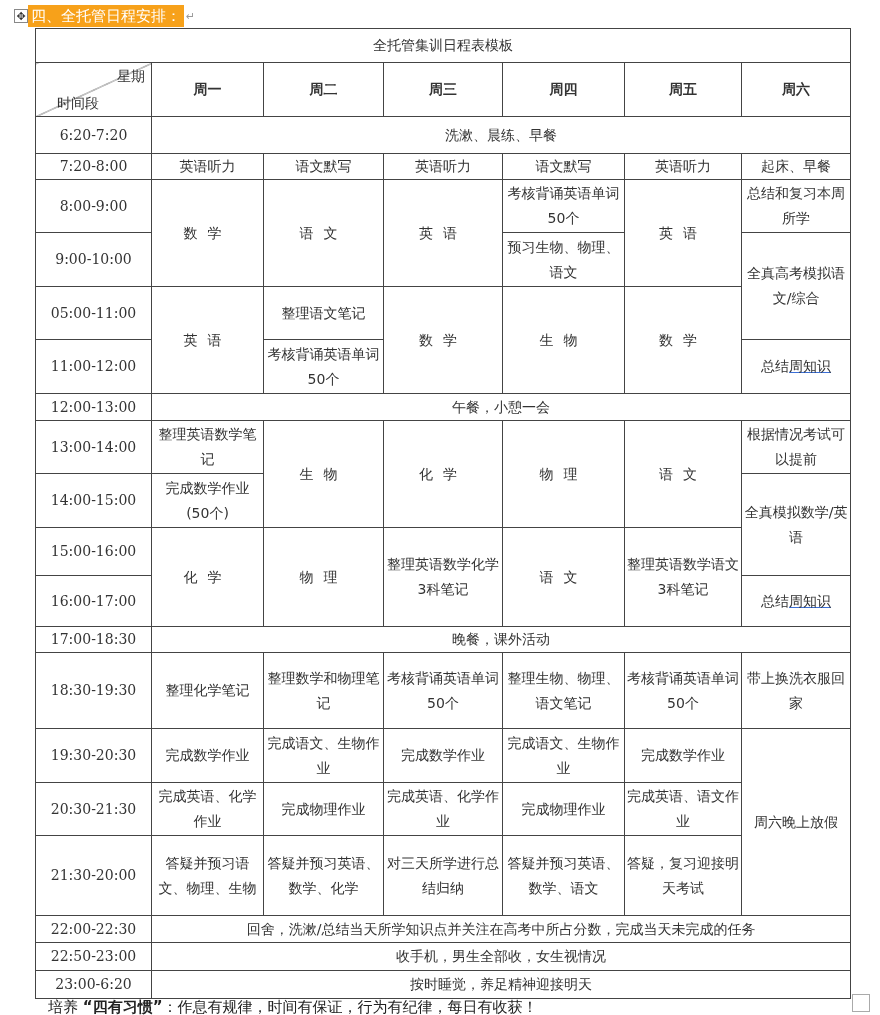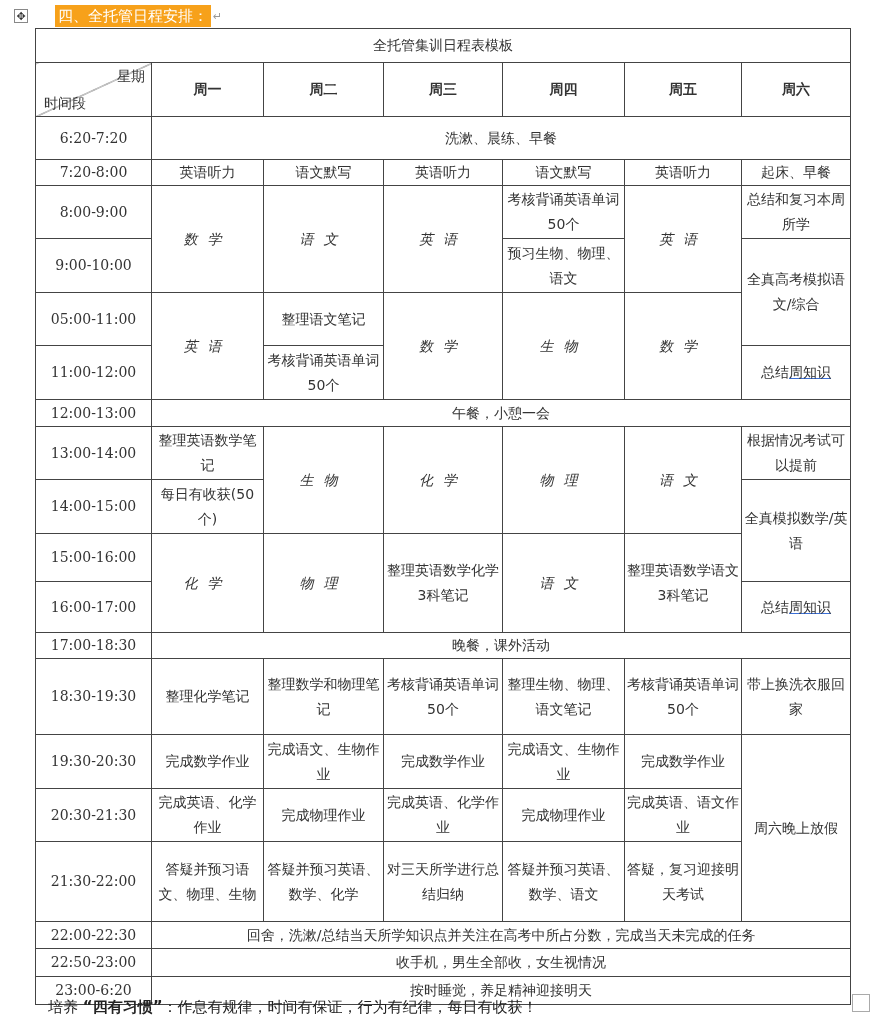--- a/index.html
+++ b/index.html
@@ -1,33 +1,33 @@
 <!DOCTYPE html>
 <html><head>
 <meta charset="utf-8">
 <style>
   html, body { margin: 0; padding: 0; background: #ffffff; }
   body { width: 880px; height: 1015px; position: relative; overflow: hidden;
          font-family: "DejaVu Sans", "Liberation Sans", sans-serif; color: #222; }
   .heading-row { position: absolute; left: 14px; top: 5px; height: 22px; display: flex; align-items: center; }
   .move-handle { width: 14px; height: 14px; border: 1px solid #888; background: #fff; font-size: 11px;
                  line-height: 14px; text-align: center; color: #333; box-sizing: border-box; margin-right: 0; }
-  .heading { background: #f7a11a; color: #fff; font-size: 15px; padding: 1px 3px; height: 20px; line-height: 20px; margin-left: 27px; }
+  .heading { background: #f7a11a; color: #fff; font-size: 15px; padding: 1px 3px; height: 20px; line-height: 20px; }
   .pm { color: #999; font-size: 11px; margin-left: 2px; }
   table.sched { position: absolute; left: 35px; top: 28px; border-collapse: collapse; table-layout: fixed; width: 815px; }
   table.sched td { border: 1px solid #444; text-align: center; vertical-align: middle; padding: 0 2px;
                    font-size: 14px; line-height: 25px; color: #333; overflow: hidden; }
   td.title { font-size: 15px; height: 33px; color: #222; }
   td.diag { position: relative; padding: 0; height: 53px;
             background: linear-gradient(to bottom right, transparent calc(50% - 0.6px), #444 50%, transparent calc(50% + 0.6px)); margin-top: 9px; }
   td.diag .d-top { position: absolute; right: 6px; top: 4px; font-size: 14px; line-height: 18px; }
-  td.diag .d-bot { position: absolute; left: 8px; bottom: 4px; font-size: 14px; line-height: 18px; }
+  td.diag .d-bot { position: absolute; left: 21px; bottom: 4px; font-size: 14px; line-height: 18px; }
   td.day { font-size: 15px; font-weight: bold; color: #222; font-family: Liberation Serif, serif; }
   td.time { font-family: "DejaVu Serif", "Liberation Serif", serif; font-size: 14px; text-align: right; padding-right: 6px; }
-  td.big { font-size: 22px; letter-spacing: 10px; color: #222; font-style: italic; }
+  td.big { font-size: 22px; letter-spacing: 10px; color: #222; }
   td.span { font-size: 14px; }
   .ul { text-decoration: underline; text-decoration-color: #3b6fd6; }
   .footer { position: absolute; left: 48px; top: 998px; font-size: 15px; color: #222; white-space: nowrap; }
   .footer b { font-weight: bold; }
   .corner-box { position: absolute; left: 852px; top: 994px; width: 18px; height: 18px; border: 1px solid #aaa; box-sizing: border-box; }
 </style>
 </head>
 <body>
 
 <div class="heading-row">
@@ -56,21 +56,21 @@
       <span class="d-bot">时间段</span>
     </td>
     <td class="day">周一</td>
     <td class="day">周二</td>
     <td class="day">周三</td>
     <td class="day">周四</td>
     <td class="day">周五</td>
     <td class="day">周六</td>
   </tr>
 
-  <tr style="height:43px">
+  <tr style="height:37px">
     <td class="time">6:20-7:20</td>
     <td class="span" colspan="6">洗漱、晨练、早餐</td>
   </tr>
 
   <tr style="height:26px">
     <td class="time">7:20-8:00</td>
     <td>英语听力</td>
     <td>语文默写</td>
     <td>英语听力</td>
     <td>语文默写</td>
@@ -119,21 +119,21 @@
     <td>整理英语数学笔记</td>
     <td class="big" rowspan="2">生物</td>
     <td class="big" rowspan="2">化学</td>
     <td class="big" rowspan="2">物理</td>
     <td class="big" rowspan="2">语文</td>
     <td>根据情况考试可以提前</td>
   </tr>
 
   <tr style="height:54px">
     <td class="time">14:00-15:00</td>
-    <td>每日有收获(50个)</td>
+    <td>完成数学作业(50个)</td>
     <td rowspan="2">全真模拟数学/英语</td>
   </tr>
 
   <tr style="height:48px">
     <td class="time">15:00-16:00</td>
     <td class="big" rowspan="2">化学</td>
     <td class="big" rowspan="2">物理</td>
     <td rowspan="2">整理英语数学化学3科笔记</td>
     <td class="big" rowspan="2">语文</td>
     <td rowspan="2">整理英语数学语文3科笔记</td>
@@ -172,21 +172,21 @@
   <tr style="height:53px">
     <td class="time">20:30-21:30</td>
     <td>完成英语、化学作业</td>
     <td>完成物理作业</td>
     <td>完成英语、化学作业</td>
     <td>完成物理作业</td>
     <td>完成英语、语文作业</td>
   </tr>
 
   <tr style="height:80px">
-    <td class="time">21:30-22:00</td>
+    <td class="time">21:30-20:00</td>
     <td>答疑并预习语文、物理、生物</td>
     <td>答疑并预习英语、数学、化学</td>
     <td>对三天所学进行总结归纳</td>
     <td>答疑并预习英语、数学、语文</td>
     <td>答疑，复习迎接明天考试</td>
   </tr>
 
   <tr style="height:27px">
     <td class="time">22:00-22:30</td>
     <td class="span" colspan="6">回舍，洗漱/总结当天所学知识点并关注在高考中所占分数，完成当天未完成的任务</td>

